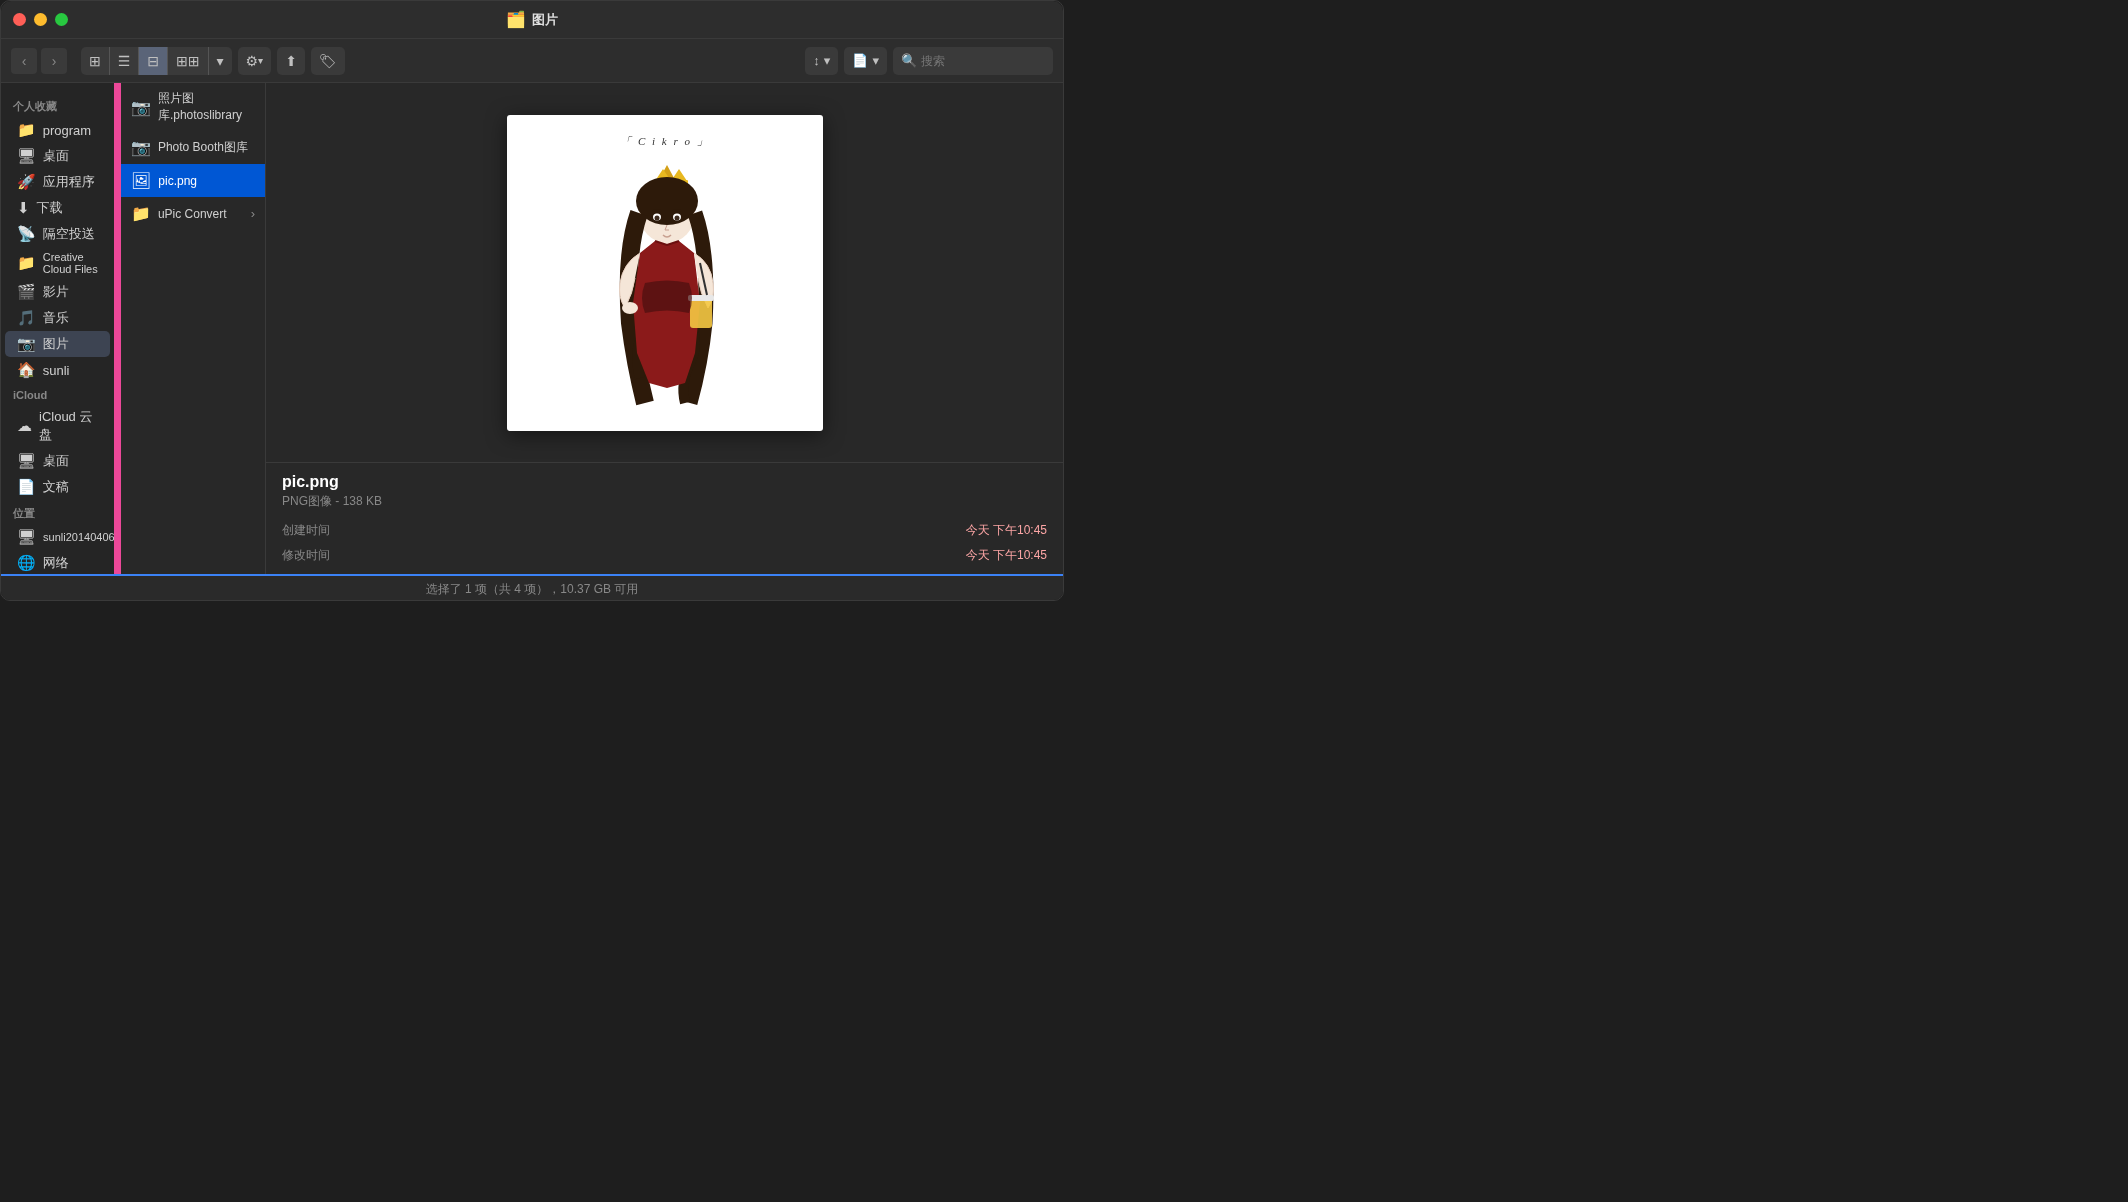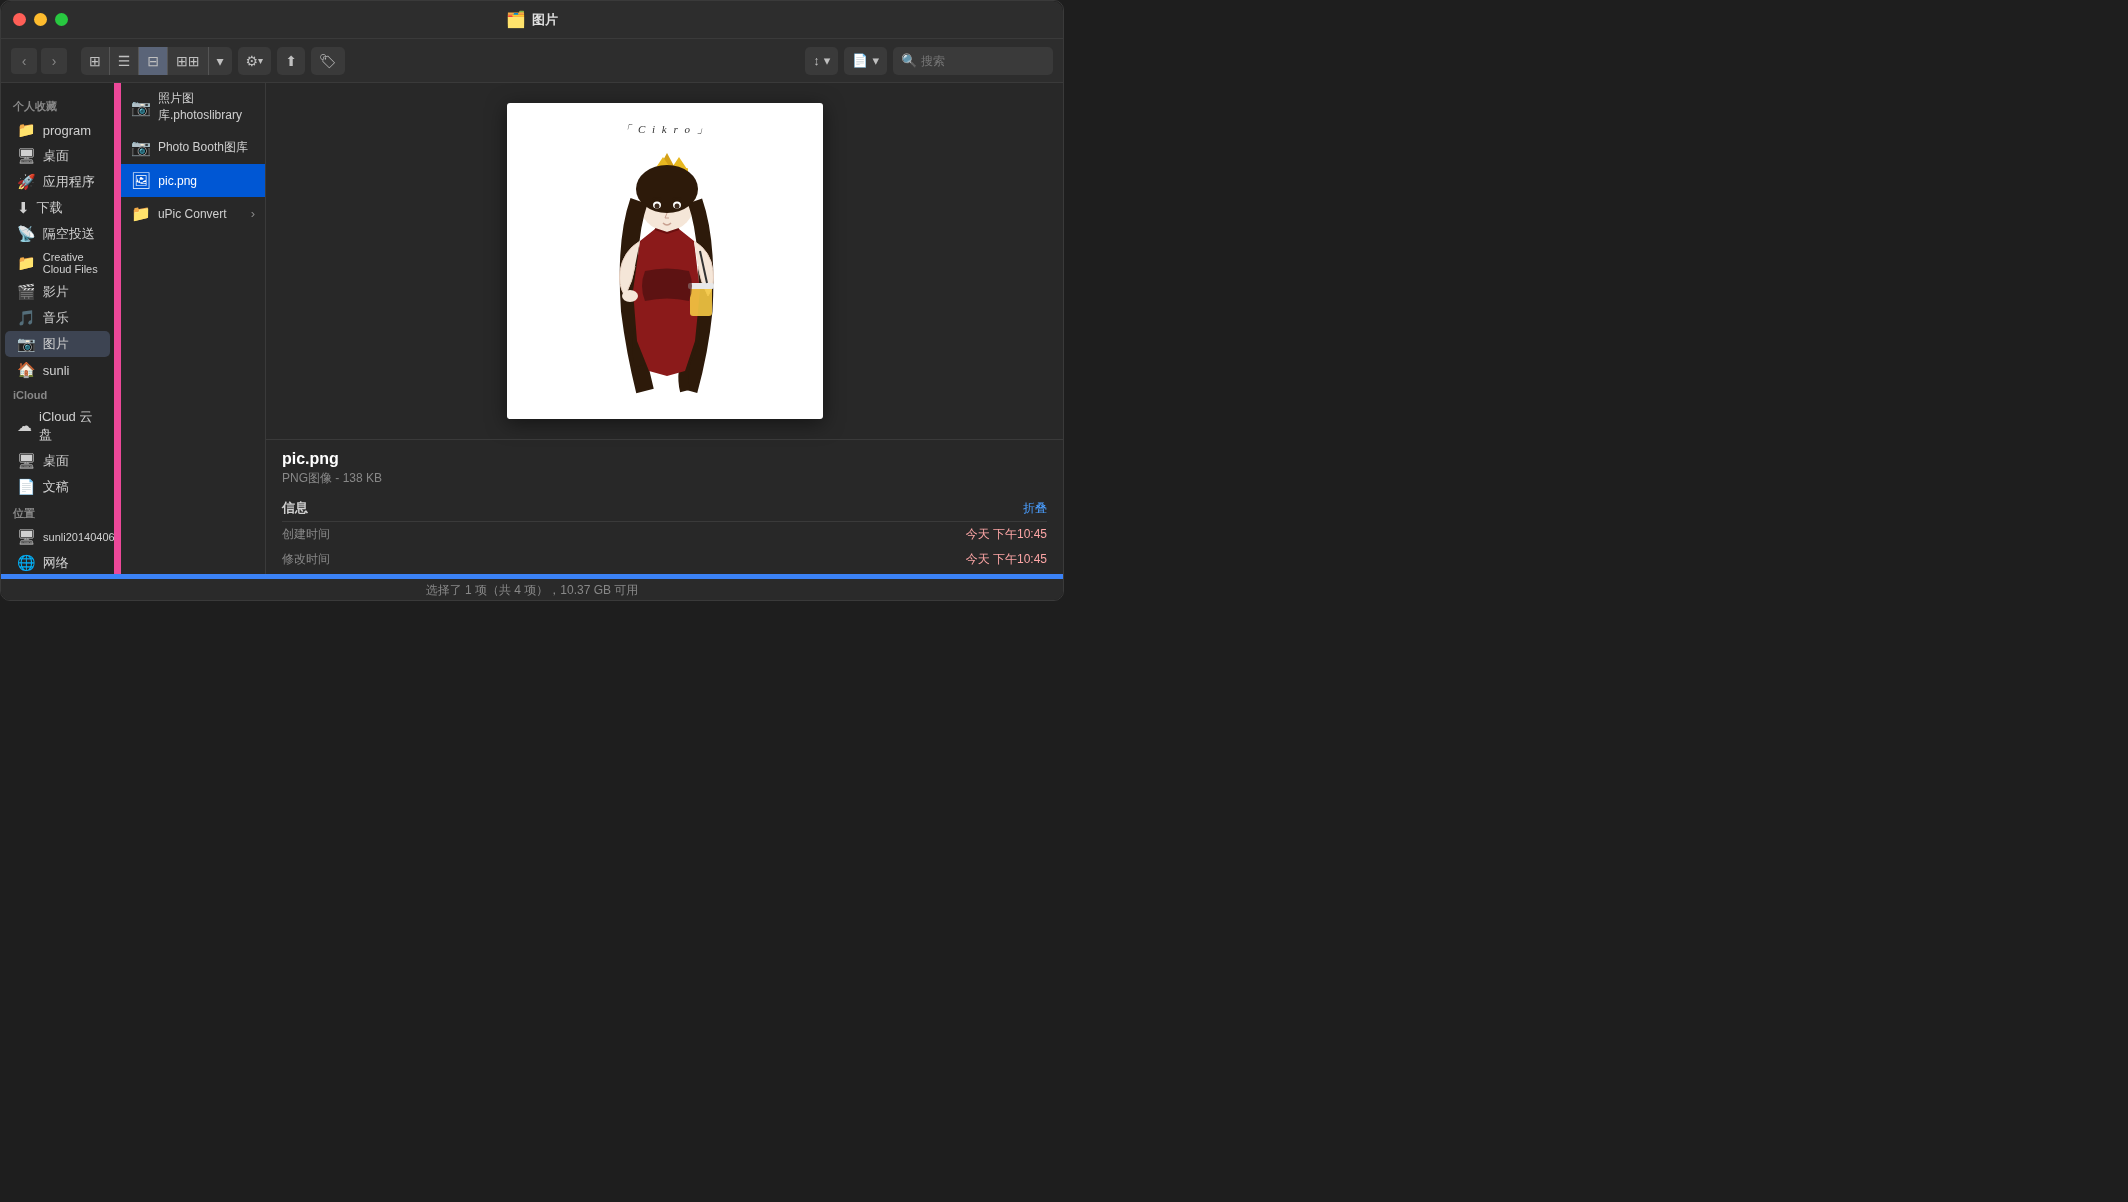--- a/index.html
+++ b/index.html
@@ -277,21 +277,21 @@
 
     
     .statusbar {
       background: #2a2a2a;
       height: 28px;
       display: flex;
       align-items: center;
       justify-content: center;
       font-size: 12px;
       color: #888;
-      border-top: 5px solid #3b82f6;
+      border-top: 2px solid #3b82f6;
       border-radius: 0 0 10px 10px;
     }
 
     
     .nav-btn-group {
       display: flex;
       gap: 4px;
       margin-right: 8px;
     }
     .nav-btn {
@@ -518,24 +518,20 @@
             <path d="M130,160 Q152,155 174,160 Q180,175 174,190 Q152,185 130,190 Q124,175 130,160" fill="#4a1010" opacity="0.7"></path>
           </svg>
         </div>
       </div>
     </div>
 
     <div class="file-info">
       <div class="file-info-name">pic.png</div>
       <div class="file-info-meta">PNG图像 - 138 KB</div>
       <div class="info-section">
-        <div class="info-section-header">
-          <span class="info-section-title">信息</span>
-          <span class="info-collapse-btn">折叠</span>
-        </div>
         <div class="info-row">
           <span class="info-label">创建时间</span>
           <span class="info-value">今天 下午10:45</span>
         </div>
         <div class="info-row">
           <span class="info-label">修改时间</span>
           <span class="info-value">今天 下午10:45</span>
         </div>
       </div>
     </div>

